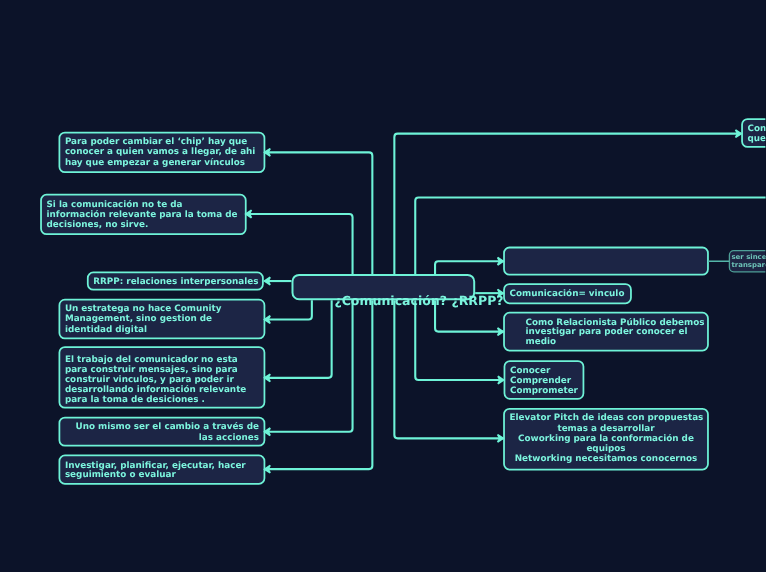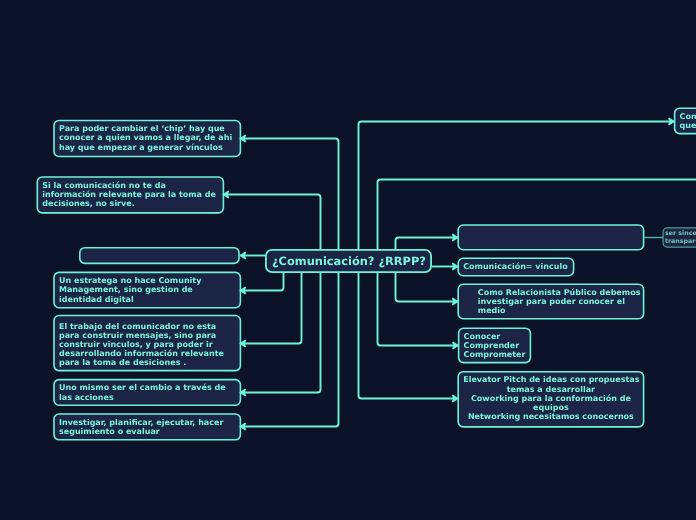--- a/index.html
+++ b/index.html
@@ -4,21 +4,21 @@
 <title>Mindmap</title>
 <style>
   html,body{margin:0;padding:0;background:#0c1329;}
   body{width:696px;height:520px;overflow:hidden;font-family:"DejaVu Sans",sans-serif;
      -webkit-font-smoothing:antialiased;text-rendering:geometricPrecision;}
   #stage{position:relative;width:696px;height:520px;background:#0c1329;}
   svg#wires{position:absolute;left:0;top:0;width:696px;height:520px;overflow:visible;}
   .node{position:absolute;box-sizing:border-box;color:#7cf5de;
         font-weight:bold;font-size:8px;line-height:9.15px;
         padding:4.6px 5.8px;white-space:pre;pointer-events:auto;}
-  .node.center{font-size:11.4px;line-height:13px;padding:6px 7px;}
+  .node.center{font-size:11.4px;line-height:13px;padding:18px 7px;margin-left:32px;}
   .node.dim{color:#6dc3b8;font-size:6.3px;line-height:8.2px;padding:2.5px 2.5px;}
   svg#boxes{position:absolute;left:0;top:0;width:696px;height:520px;}
 </style>
 </head>
 <body>
 
 <div id="stage">
   <svg id="boxes" viewBox="0 0 696 520">
       <rect x="265.9" y="249.9" width="165.2" height="22.2" rx="6" ry="6" fill="#1c2545" stroke="#6ef3d7" stroke-width="1.8"></rect>
       <rect x="54" y="120.5" width="186.4" height="36" rx="5" ry="5" fill="#1c2545" stroke="#6ef3d7" stroke-width="1.6"></rect>
@@ -66,29 +66,30 @@
       <path d="M 452.4 395.1 L 457.5 398.5 L 452.4 401.9 L 454.338 398.5 Z" fill="#6ef3d7" stroke="#6ef3d7" stroke-width="1.52" stroke-linecap="butt" stroke-linejoin="miter"></path>
       <path d="M 643.8 237.5 L 663 237.5" fill="none" stroke="#54b5a9" stroke-width="1.4" stroke-linecap="butt"></path>
     </svg>
 <div class="node center" style="left: 265px; top: 249px; width: 167px; height: 24px;">¿Comunicación? ¿RRPP?</div>
     <div class="node" style="left: 53.2px; top: 119.7px; width: 188px; height: 37.6px;">Para poder cambiar el ‘chip’ hay que
 conocer a quien vamos a llegar, de ahi
 hay que empezar a generar vínculos</div>
     <div class="node" style="left: 36.5px; top: 176.2px; width: 187.7px; height: 37.5px;">Si la comunicación no te da
 información relevante para la toma de
 decisiones, no sirve.</div>
+    <div class="node" style="left: 79px; top: 246.9px; width: 160.8px; height: 17.3px;">RRPP: relaciones interpersonales</div>
     <div class="node" style="left: 53.2px; top: 271.6px; width: 188px; height: 36.9px;">Un estratega no hace Comunity
 Management, sino gestion de
 identidad digital</div>
     <div class="node" style="left: 53.2px; top: 317px; width: 188px; height: 56.7px;">El trabajo del comunicador no esta
 para construir mensajes, sino para
 construir vinculos, y para poder ir
 desarrollando información relevante
 para la toma de desiciones .</div>
-    <div class="node" style="left: 53.2px; top: 378.8px; width: 188px; height: 27.2px;">Uno mismo ser el cambio a través de
+    <div class="node" style="left: 53.2px; top: 378.8px; width: 188px; height: 27.2px; text-align: right;">Uno mismo ser el cambio a través de
 las acciones</div>
     <div class="node" style="left: 53.2px; top: 413.2px; width: 188px; height: 42px;">Investigar, planificar, ejecutar, hacer
 seguimiento o evaluar</div>
     <div class="node" style="left: 673.8px; top: 107.4px; width: 60px; height: 27px;">Con
 que</div>
     <div class="node dim" style="left: 662.5px; top: 227.3px; width: 56px; height: 20.4px;">ser sincer
 transpare</div>
     <div class="node" style="left: 457.4px; top: 257.5px; width: 117px; height: 19px;">Comunicación= vinculo</div>
     <div class="node" style="left: 472px; top: 283.5px; width: 155px; height: 36px;">Como Relacionista Público debemos
 investigar para poder conocer el

